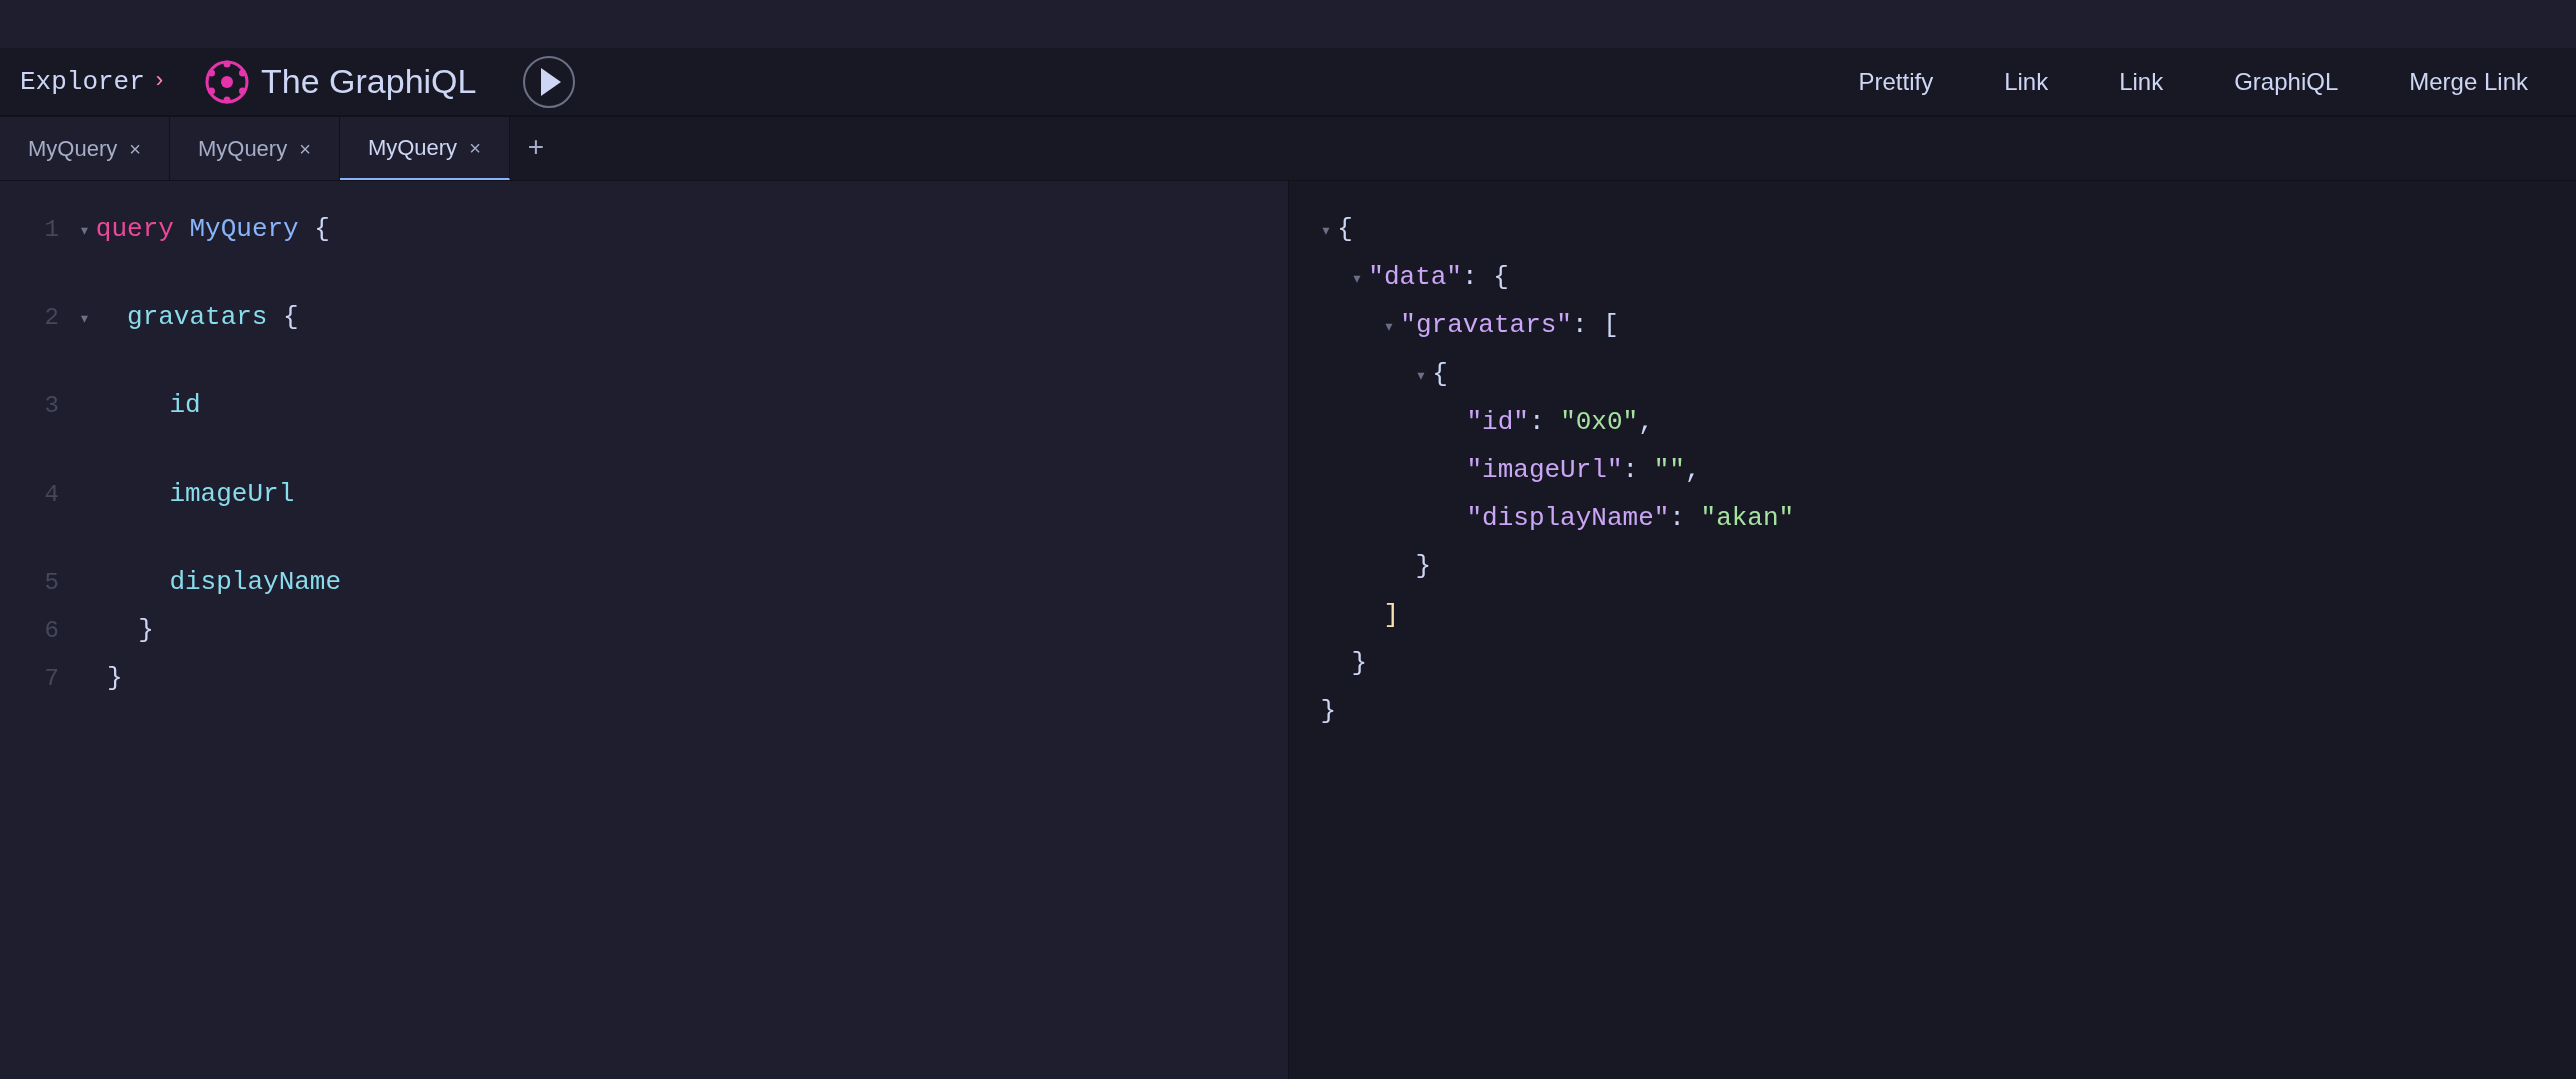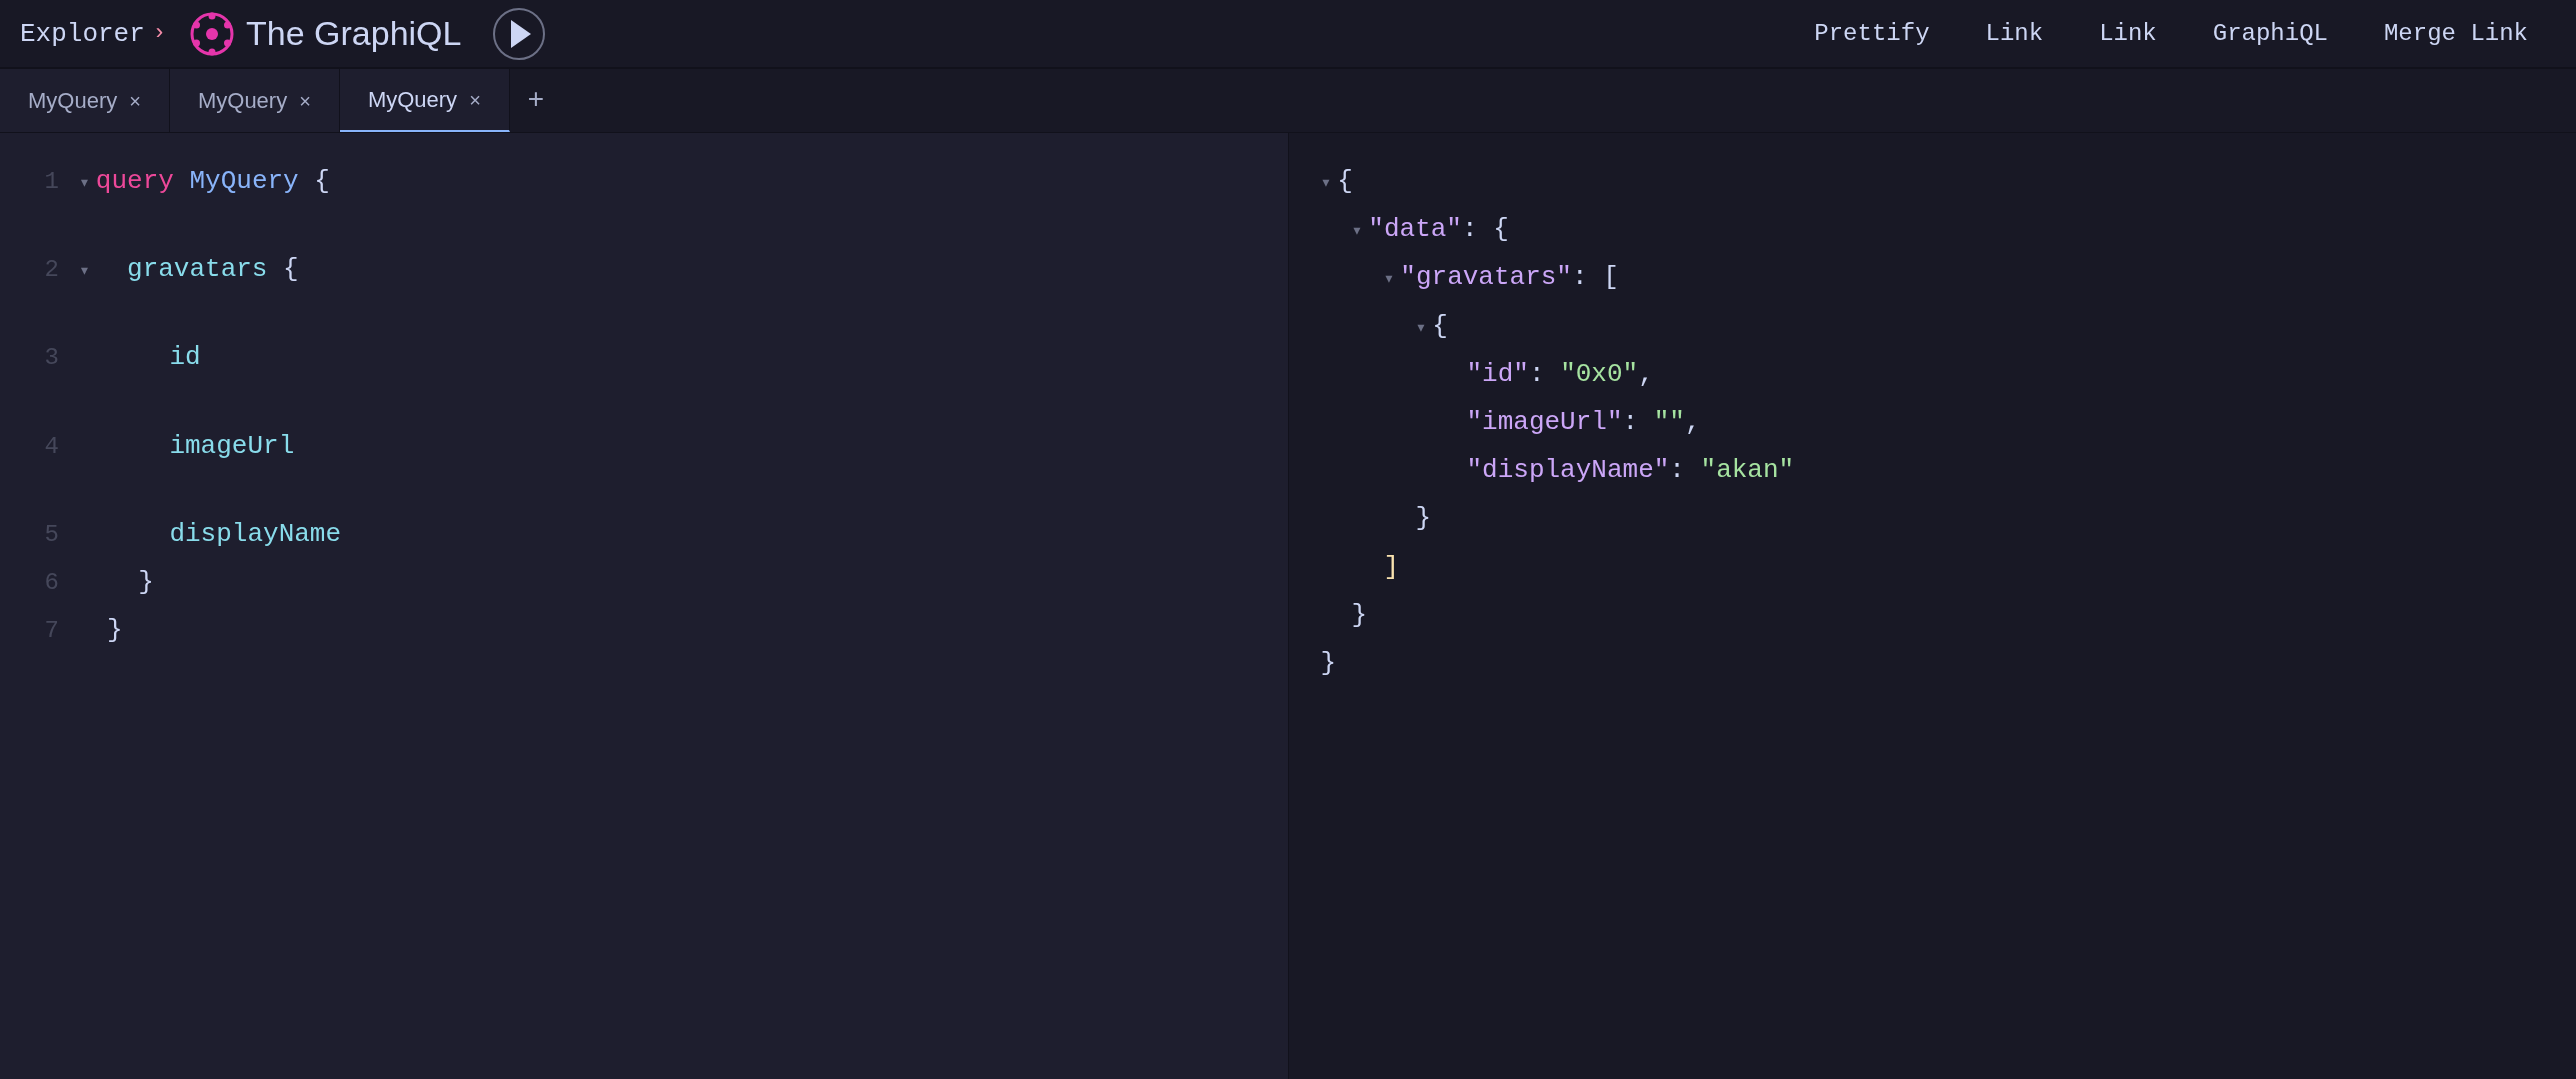--- a/index.html
+++ b/index.html
@@ -18,21 +18,22 @@
     }
 
     
     .toolbar {
       display: flex;
       align-items: center;
       background-color: #181825;
       height: 69px;
       padding: 0 20px;
       border-bottom: 2px solid #11111b;
-      gap: 0;
+      gap: 15px;
+      margin-top: 48px;
     }
 
     .explorer-btn {
       display: flex;
       align-items: center;
       color: #cdd6f4;
       font-size: 26px;
       font-weight: 500;
       cursor: pointer;
       margin-right: 24px;
@@ -88,21 +89,21 @@
 
     .toolbar-spacer {
       flex: 1;
     }
 
     .toolbar-btn {
       background: transparent;
       border: none;
       color: #cdd6f4;
       font-size: 24px;
-      font-family: Liberation Mono, monospace;
+      font-family: Liberation Sans, sans-serif;
       cursor: pointer;
       padding: 10px 28px;
       border-radius: 6px;
     }
 
     
     .tabs-bar {
       display: flex;
       align-items: center;
       background-color: #181825;

